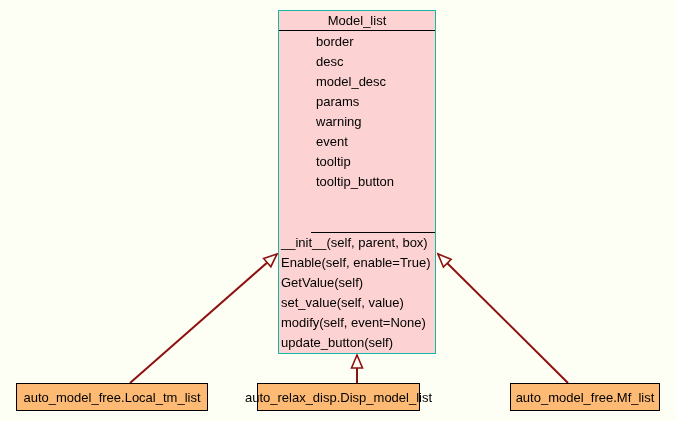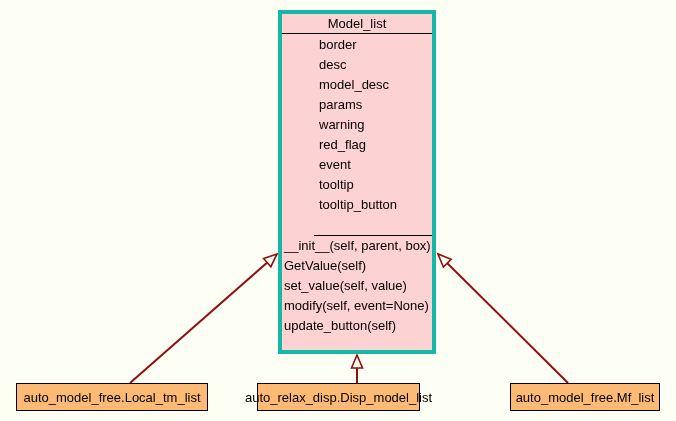--- a/index.html
+++ b/index.html
@@ -25,21 +25,21 @@
     overflow: visible;
   }
   .class-box {
     position: absolute;
     left: 278px;
     top: 10px;
     width: 158px;
     height: 344px;
     box-sizing: border-box;
     background: #fcd2d2;
-    border: 4px solid #14b8a6;
+    border: 1px solid #14b8a6;
     font-size: 13px;
   }
   .class-title {
     height: 19px;
     line-height: 19px;
     text-align: center;
     border-bottom: 1px solid #000;
     font-size: 13px;
   }
   .attrs {
@@ -96,27 +96,27 @@
   </svg>
 
   <div class="class-box">
     <div class="class-title">Model_list</div>
     <div class="attrs">
       <div class="row">border</div>
       <div class="row">desc</div>
       <div class="row">model_desc</div>
       <div class="row">params</div>
       <div class="row">warning</div>
-      <div class="row">red_flag</div>
       <div class="row">event</div>
       <div class="row">tooltip</div>
       <div class="row">tooltip_button</div>
     </div>
     <div class="methods">
       <div class="row">__init__(self, parent, box)</div>
+      <div class="row">Enable(self, enable=True)</div>
       <div class="row">GetValue(self)</div>
       <div class="row">set_value(self, value)</div>
       <div class="row">modify(self, event=None)</div>
       <div class="row">update_button(self)</div>
     </div>
   </div>
 
   <div class="sub-box sub-local-tm">
     <span>auto_model_free.Local_tm_list</span>
   </div>

